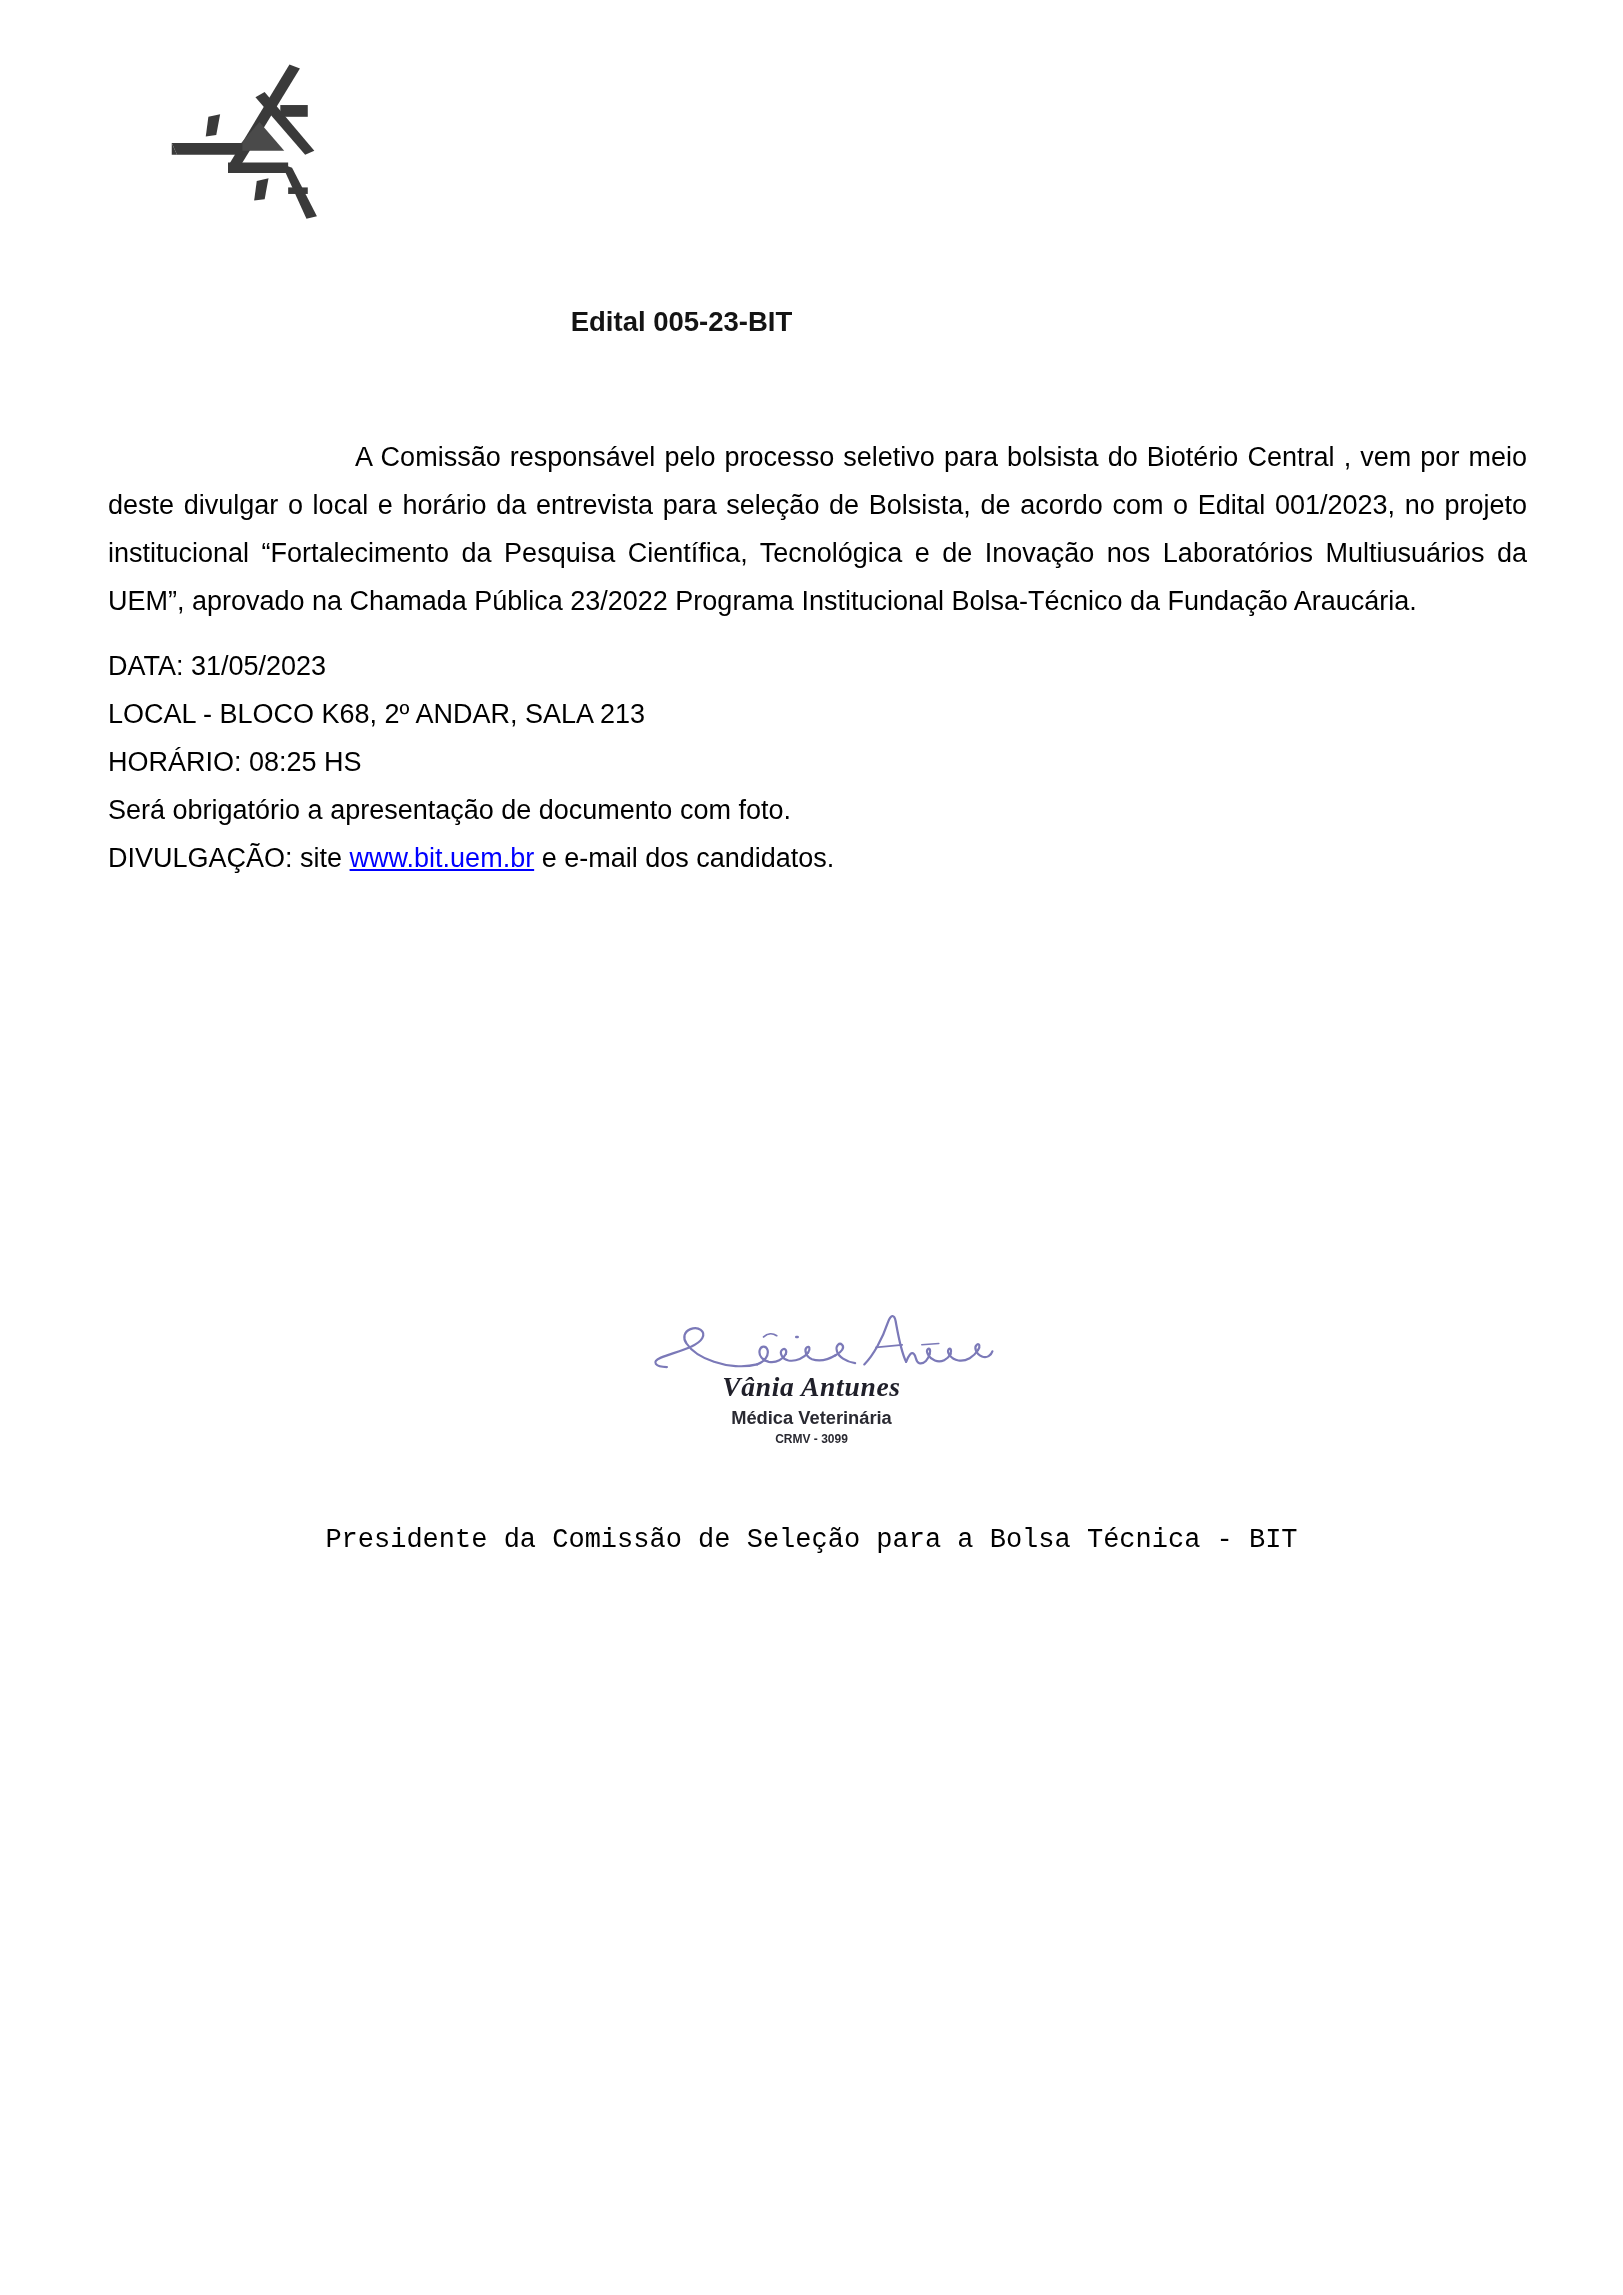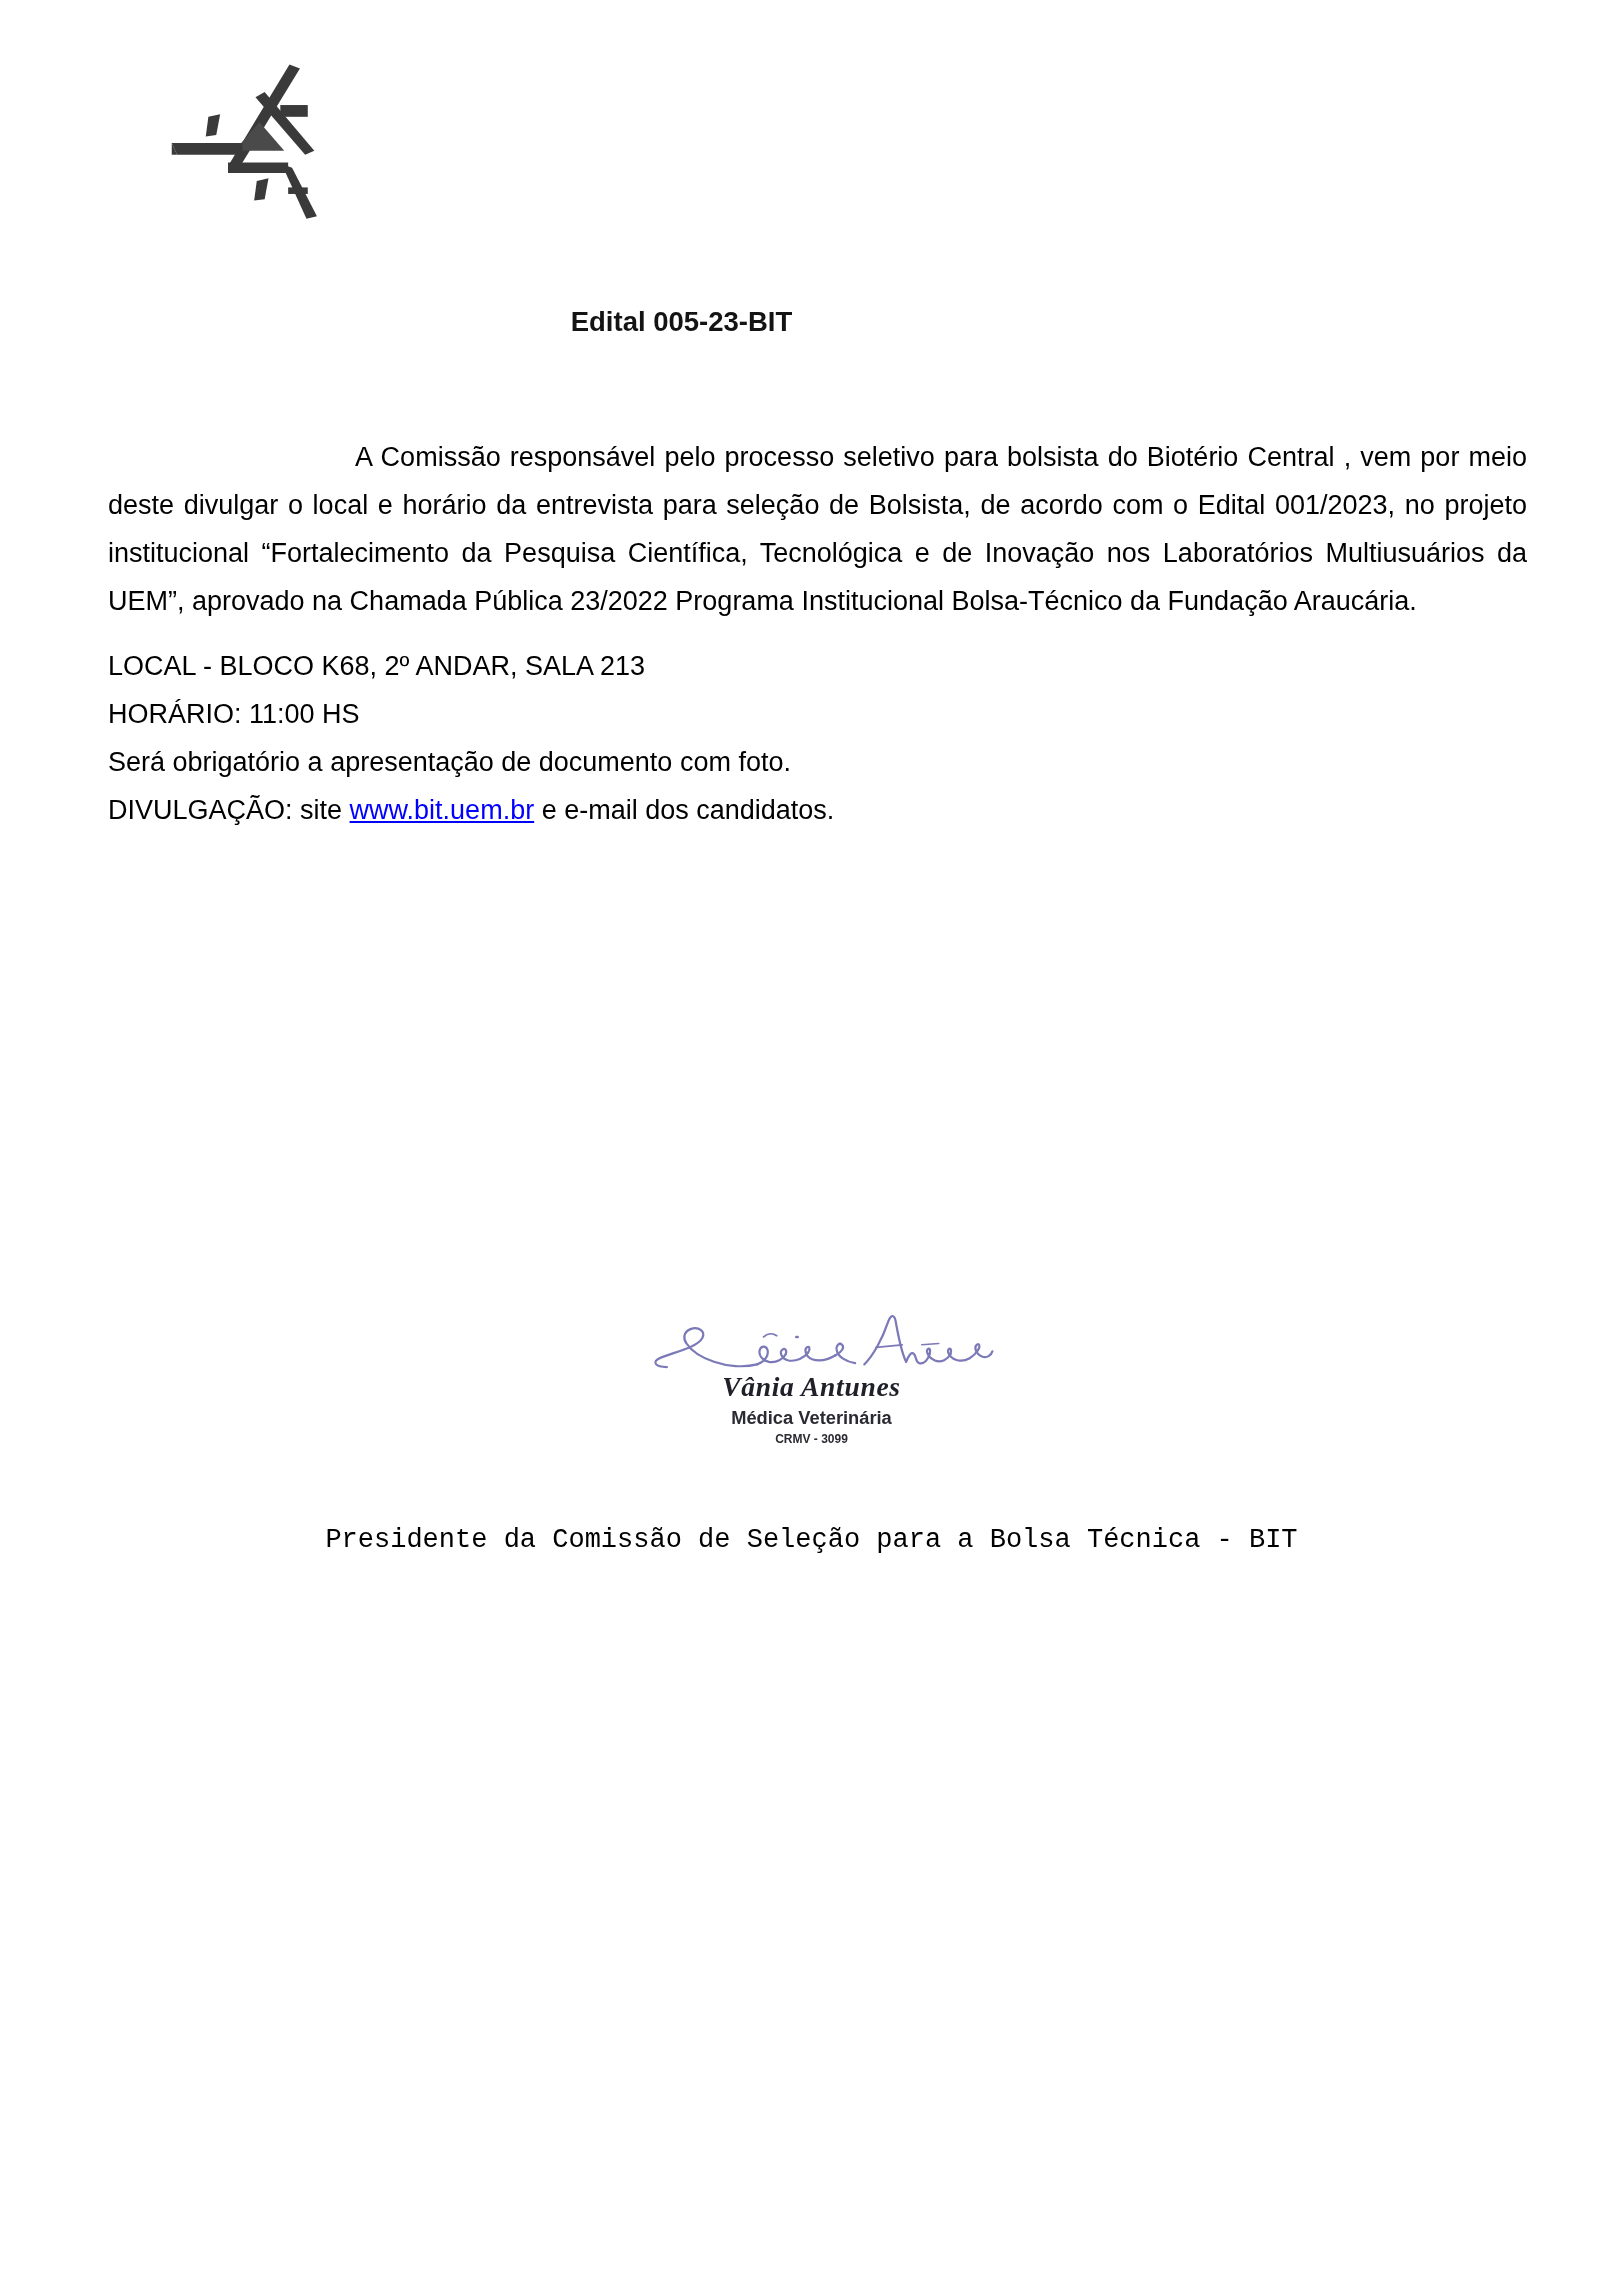--- a/index.html
+++ b/index.html
@@ -231,24 +231,25 @@
 
   </div>
 
   <div class="doc-title">Edital 005-23-BIT</div>
 
   <div class="body-block">
 
     <p class="para">A Comissão responsável pelo processo seletivo para bolsista do Biotério Central , vem por meio deste divulgar o local e horário da entrevista para seleção de Bolsista, de acordo com o Edital 001/2023, no projeto institucional “Fortalecimento da Pesquisa Científica, Tecnológica e de Inovação nos Laboratórios Multiusuários da UEM”, aprovado na Chamada Pública 23/2022 Programa Institucional Bolsa-Técnico da Fundação Araucária.</p>
 
     <div class="detail-list">
+      <div class="detail-line">DATA: 31/05/2023</div>
 
       <div class="detail-line">LOCAL - BLOCO K68, 2º ANDAR, SALA 213</div>
 
-      <div class="detail-line">HORÁRIO: 11:00 HS</div>
+      <div class="detail-line">HORÁRIO: 08:25 HS</div>
 
       <div class="detail-line">Será obrigatório a apresentação de documento com foto.</div>
 
       <div class="detail-line"><span>DIVULGAÇÃO: site </span><a class="link" href="#">www.bit.uem.br</a><span> e e-mail dos candidatos.</span></div>
     </div>
   </div>
 
   <div class="sig-block">
 
 

